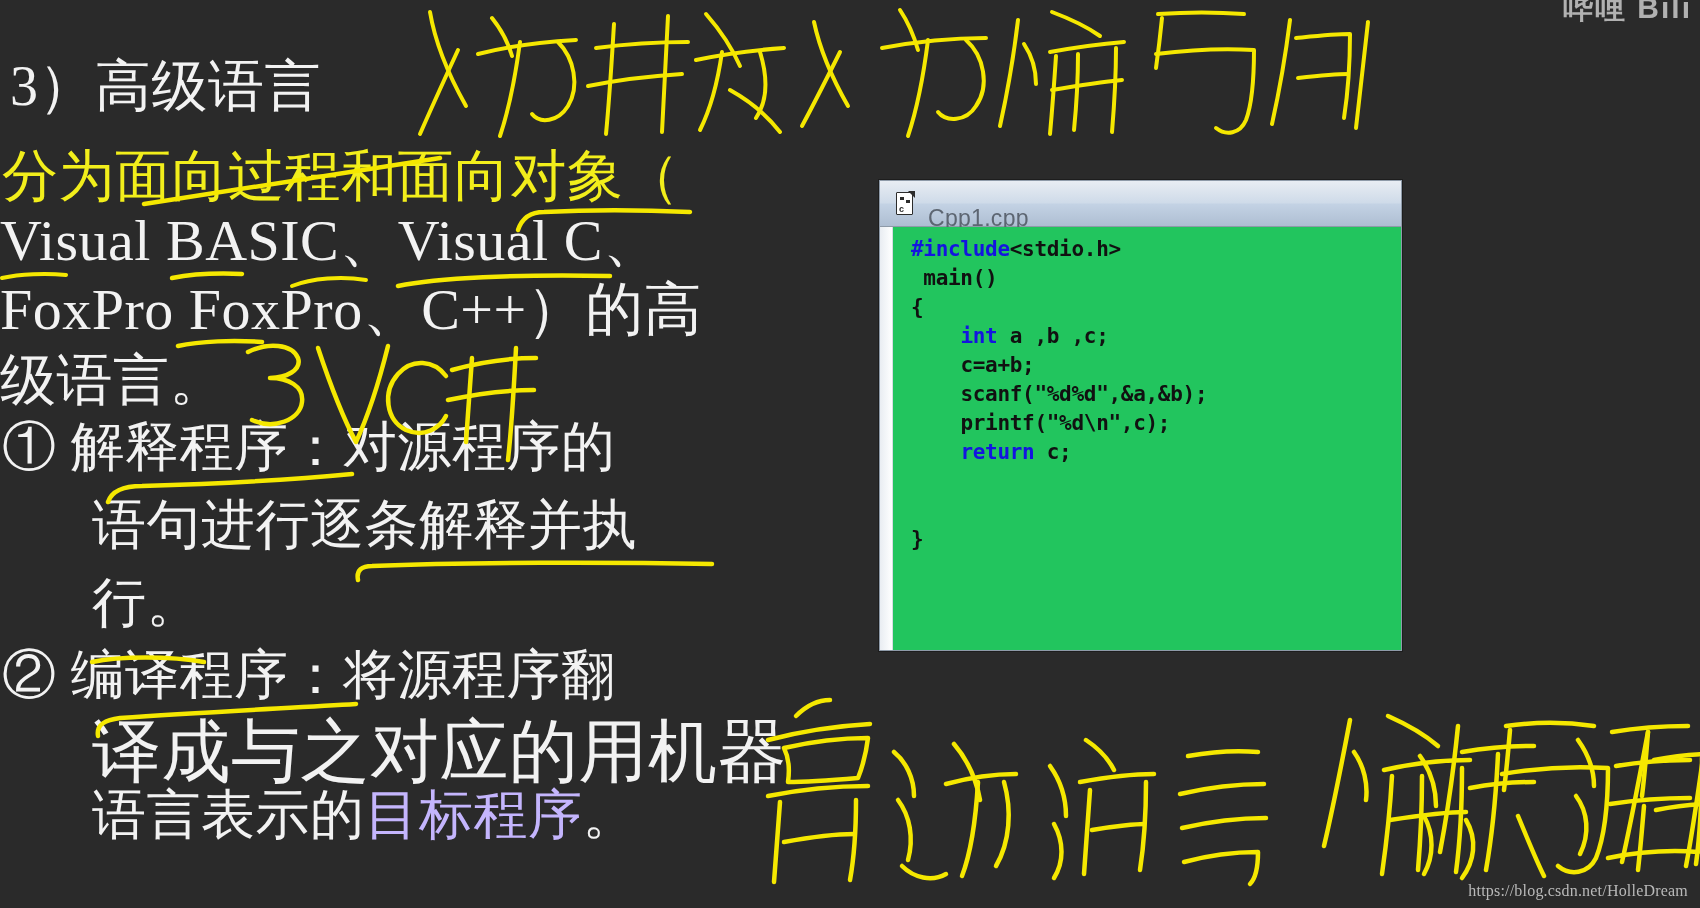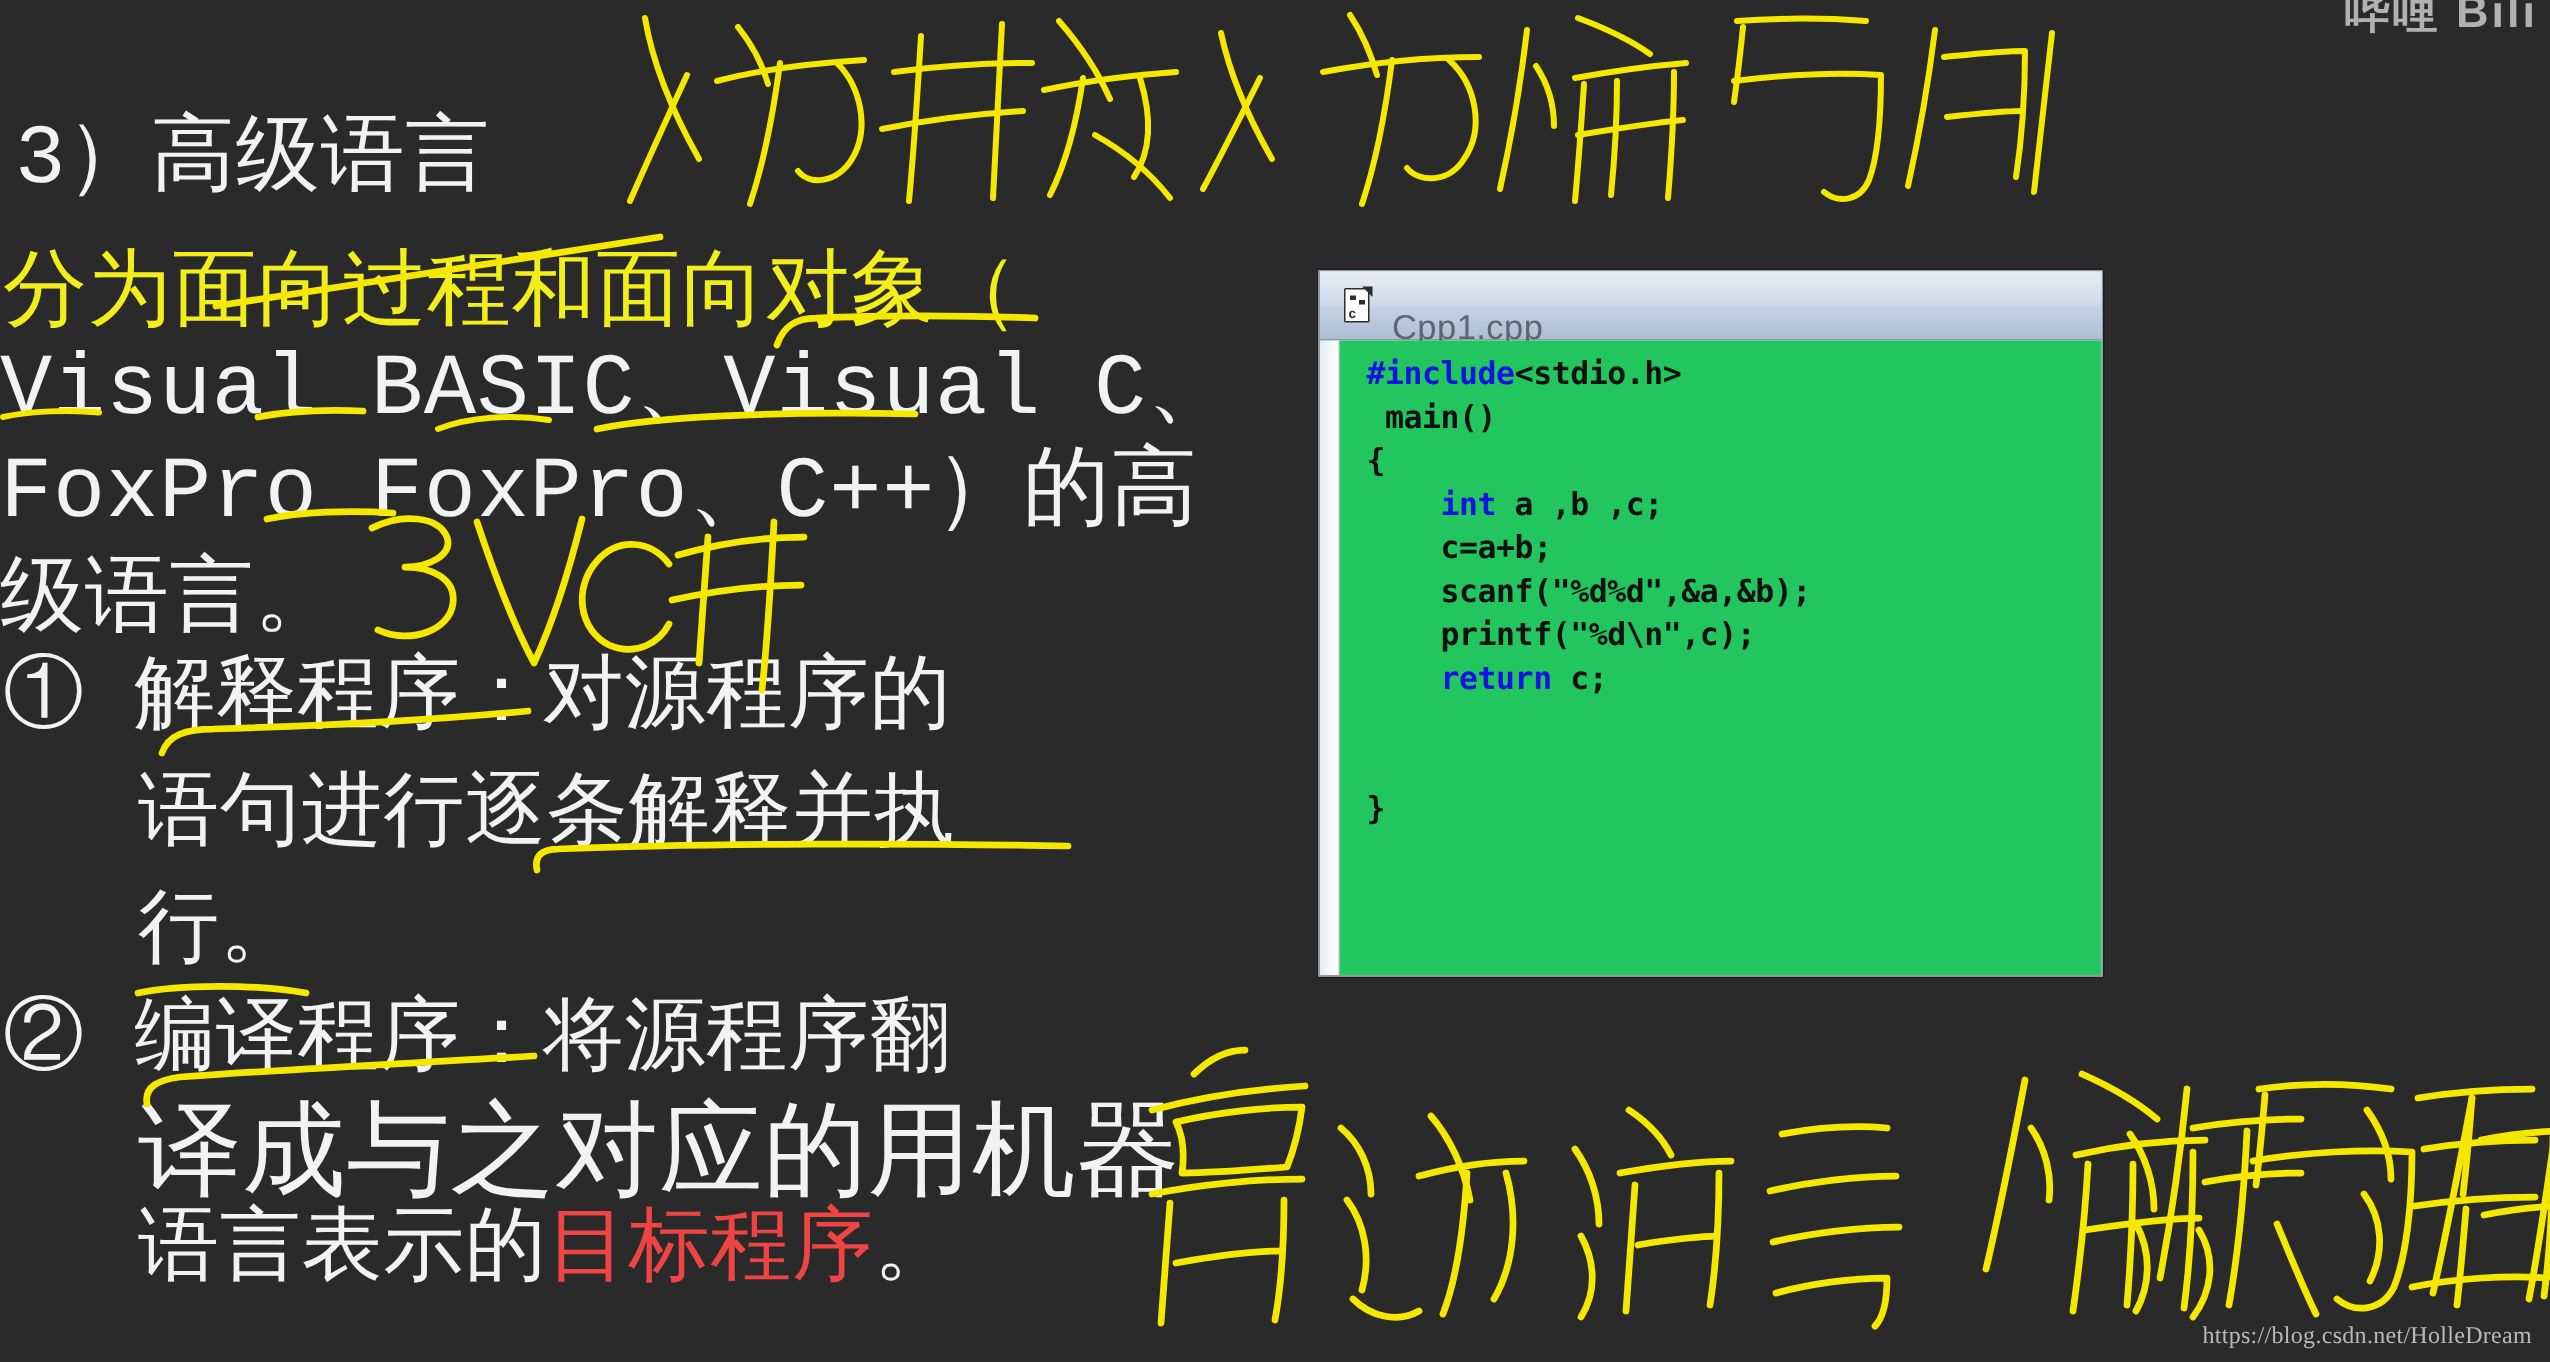--- a/index.html
+++ b/index.html
@@ -22,42 +22,41 @@
   #text-column {
     position: absolute;
     left: 0;
     top: 0;
     width: 800px;
     height: 908px;
   }
   .slide-line {
     position: absolute;
     white-space: nowrap;
-    font-family: Liberation Mono, monospace;
+    font-family: Liberation Serif, serif;
     font-weight: 500;
     letter-spacing: 0.5px;
     line-height: 1;
-    margin-top: 20px;
   }
   .ln-white { color: #f2f2f2; }
   .ln-yellow { color: #f2ee1b; }
 
   .l1 { left: 10px;  top: 58px;  font-size: 56px; }
   .l2 { left: 2px;   top: 148px; font-size: 56px; }
   .l3 { left: 0px;   top: 212px; font-size: 58px; }
   .l4 { left: 0px;   top: 281px; font-size: 58px; }
   .l5 { left: 0px;   top: 352px; font-size: 56px; }
   .l6 { left: 2px;   top: 420px; font-size: 54px; }
   .l7 { left: 92px;  top: 498px; font-size: 54px; }
   .l8 { left: 92px;  top: 576px; font-size: 54px; }
   .l9 { left: 2px;   top: 648px; font-size: 54px; }
   .l10{ left: 92px;  top: 718px; font-size: 69px; }
   .l11{ left: 92px;  top: 788px; font-size: 54px; }
 
-  .hl-yellow { color: #ef4444; }
+  .hl-yellow { color: #c4b5fd; }
 
   
   #code-window {
     position: absolute;
     left: 879px;
     top: 180px;
     width: 521px;
     height: 469px;
     background: #ffffff;
     border: 1px solid #8e9aa8;

